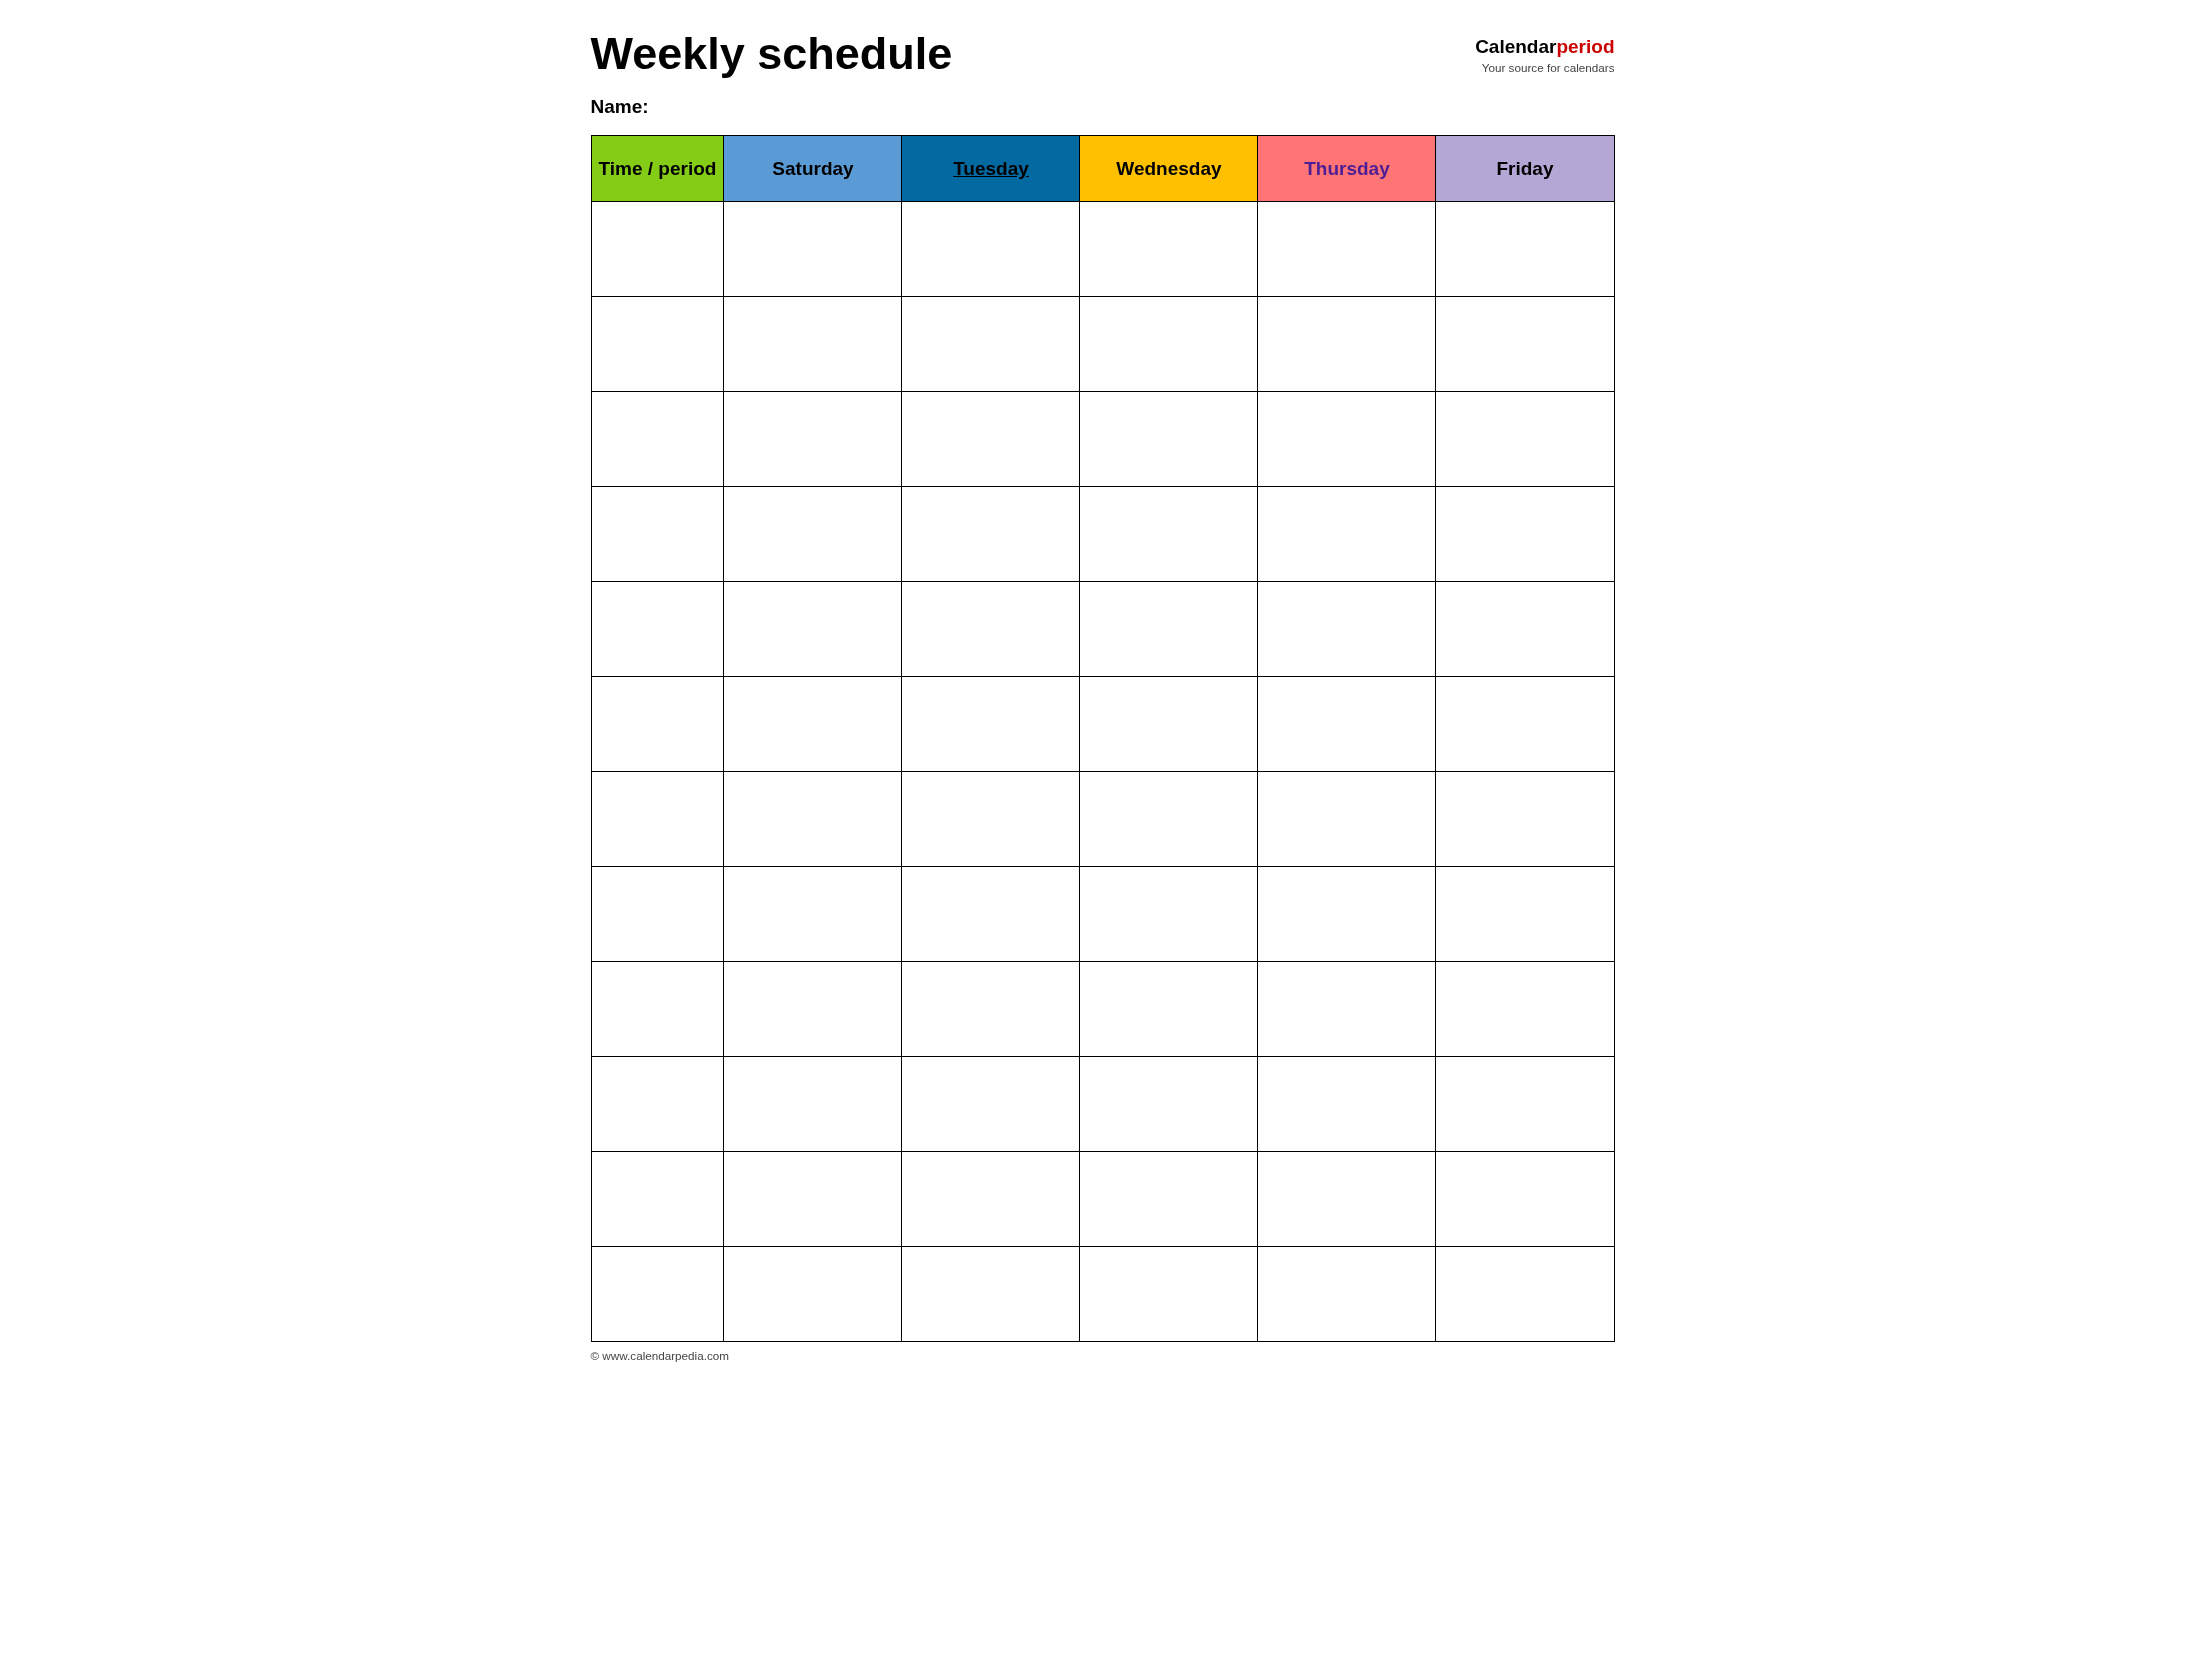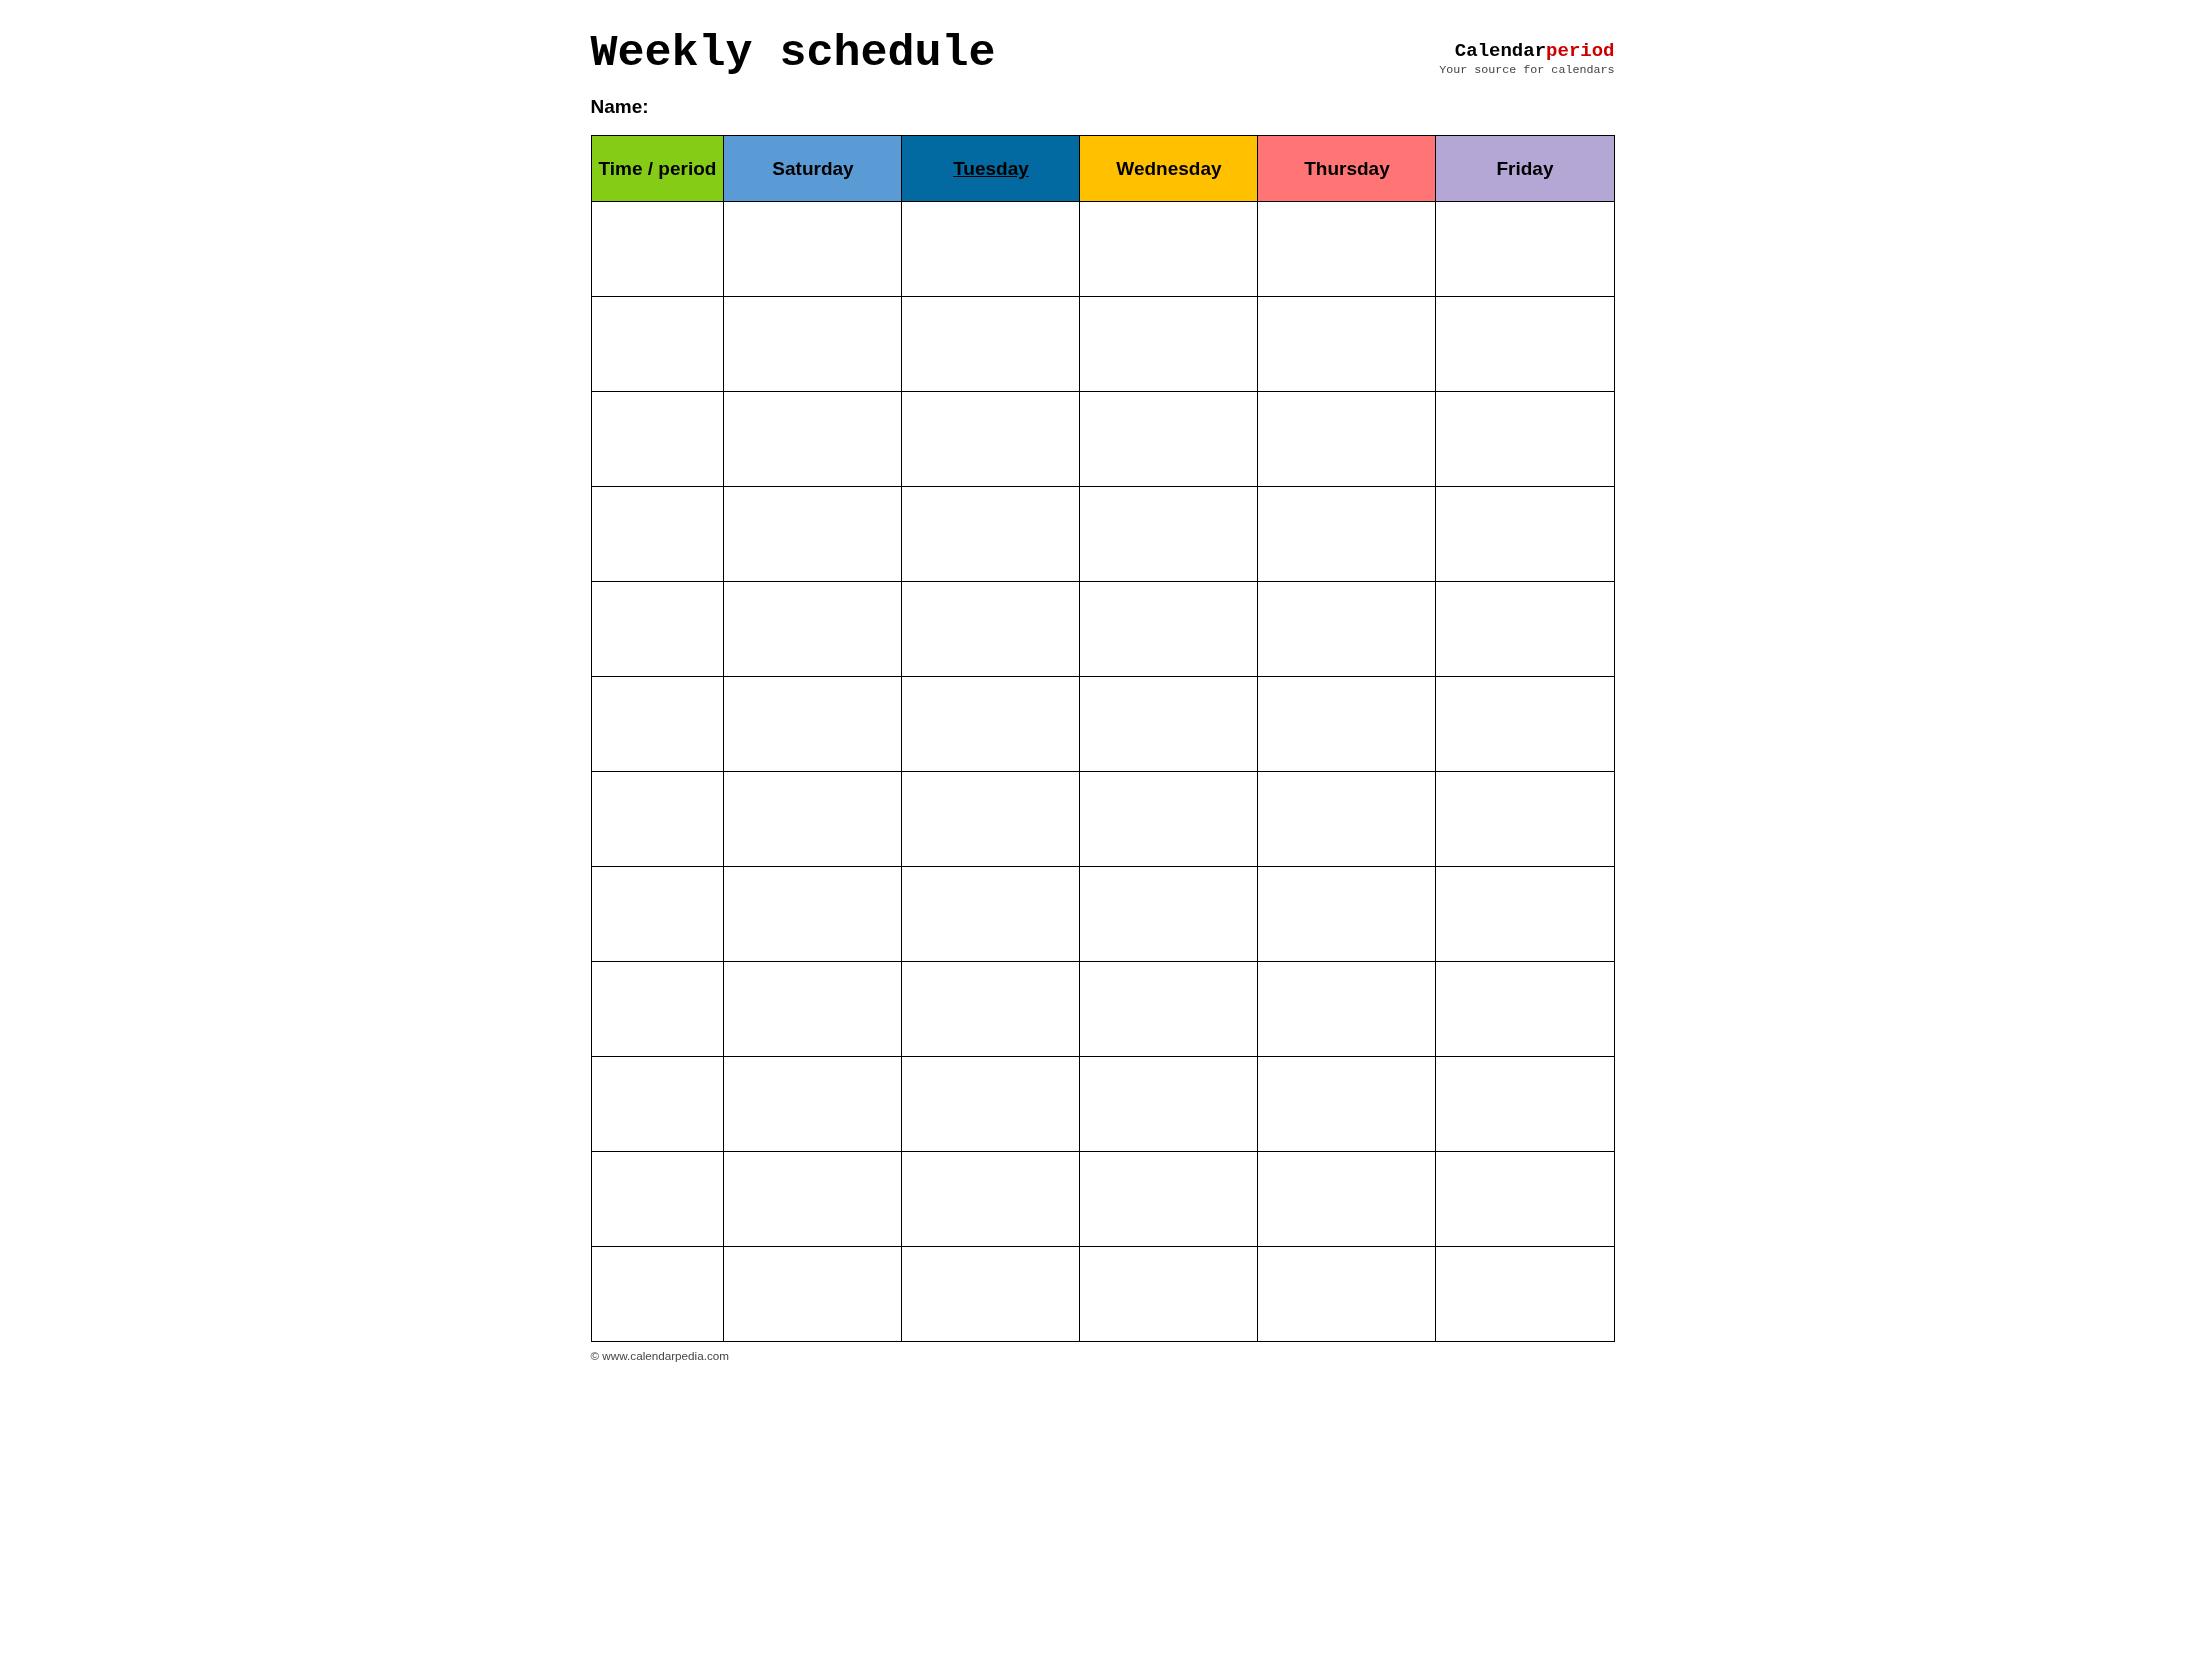--- a/index.html
+++ b/index.html
@@ -17,23 +17,22 @@
     }
 
     .page-wrapper {
       max-width: 1024px;
       margin: 0 auto;
     }
 
     .header-row {
       display: flex;
       justify-content: space-between;
-      align-items: flex-end;
+      align-items: flex-start;
       margin-bottom: 17px;
-      font-family: Liberation Mono, monospace;
     }
 
     .title {
       font-size: 45px;
       font-weight: bold;
       color: #000000;
       line-height: 1.1;
     }
 
     .logo-area {
@@ -111,21 +110,21 @@
     }
 
     .col-wednesday {
       background-color: #ffc000;
       color: #000000;
       width: 17.4%;
     }
 
     .col-thursday {
       background-color: #ff7474;
-      color: #000000;
+      color: #4c1d95;
       width: 17.4%;
     }
 
     .col-friday {
       background-color: #b4a7d6;
       color: #000000;
       width: 17.4%;
     }
 
     .schedule-table tbody td {

